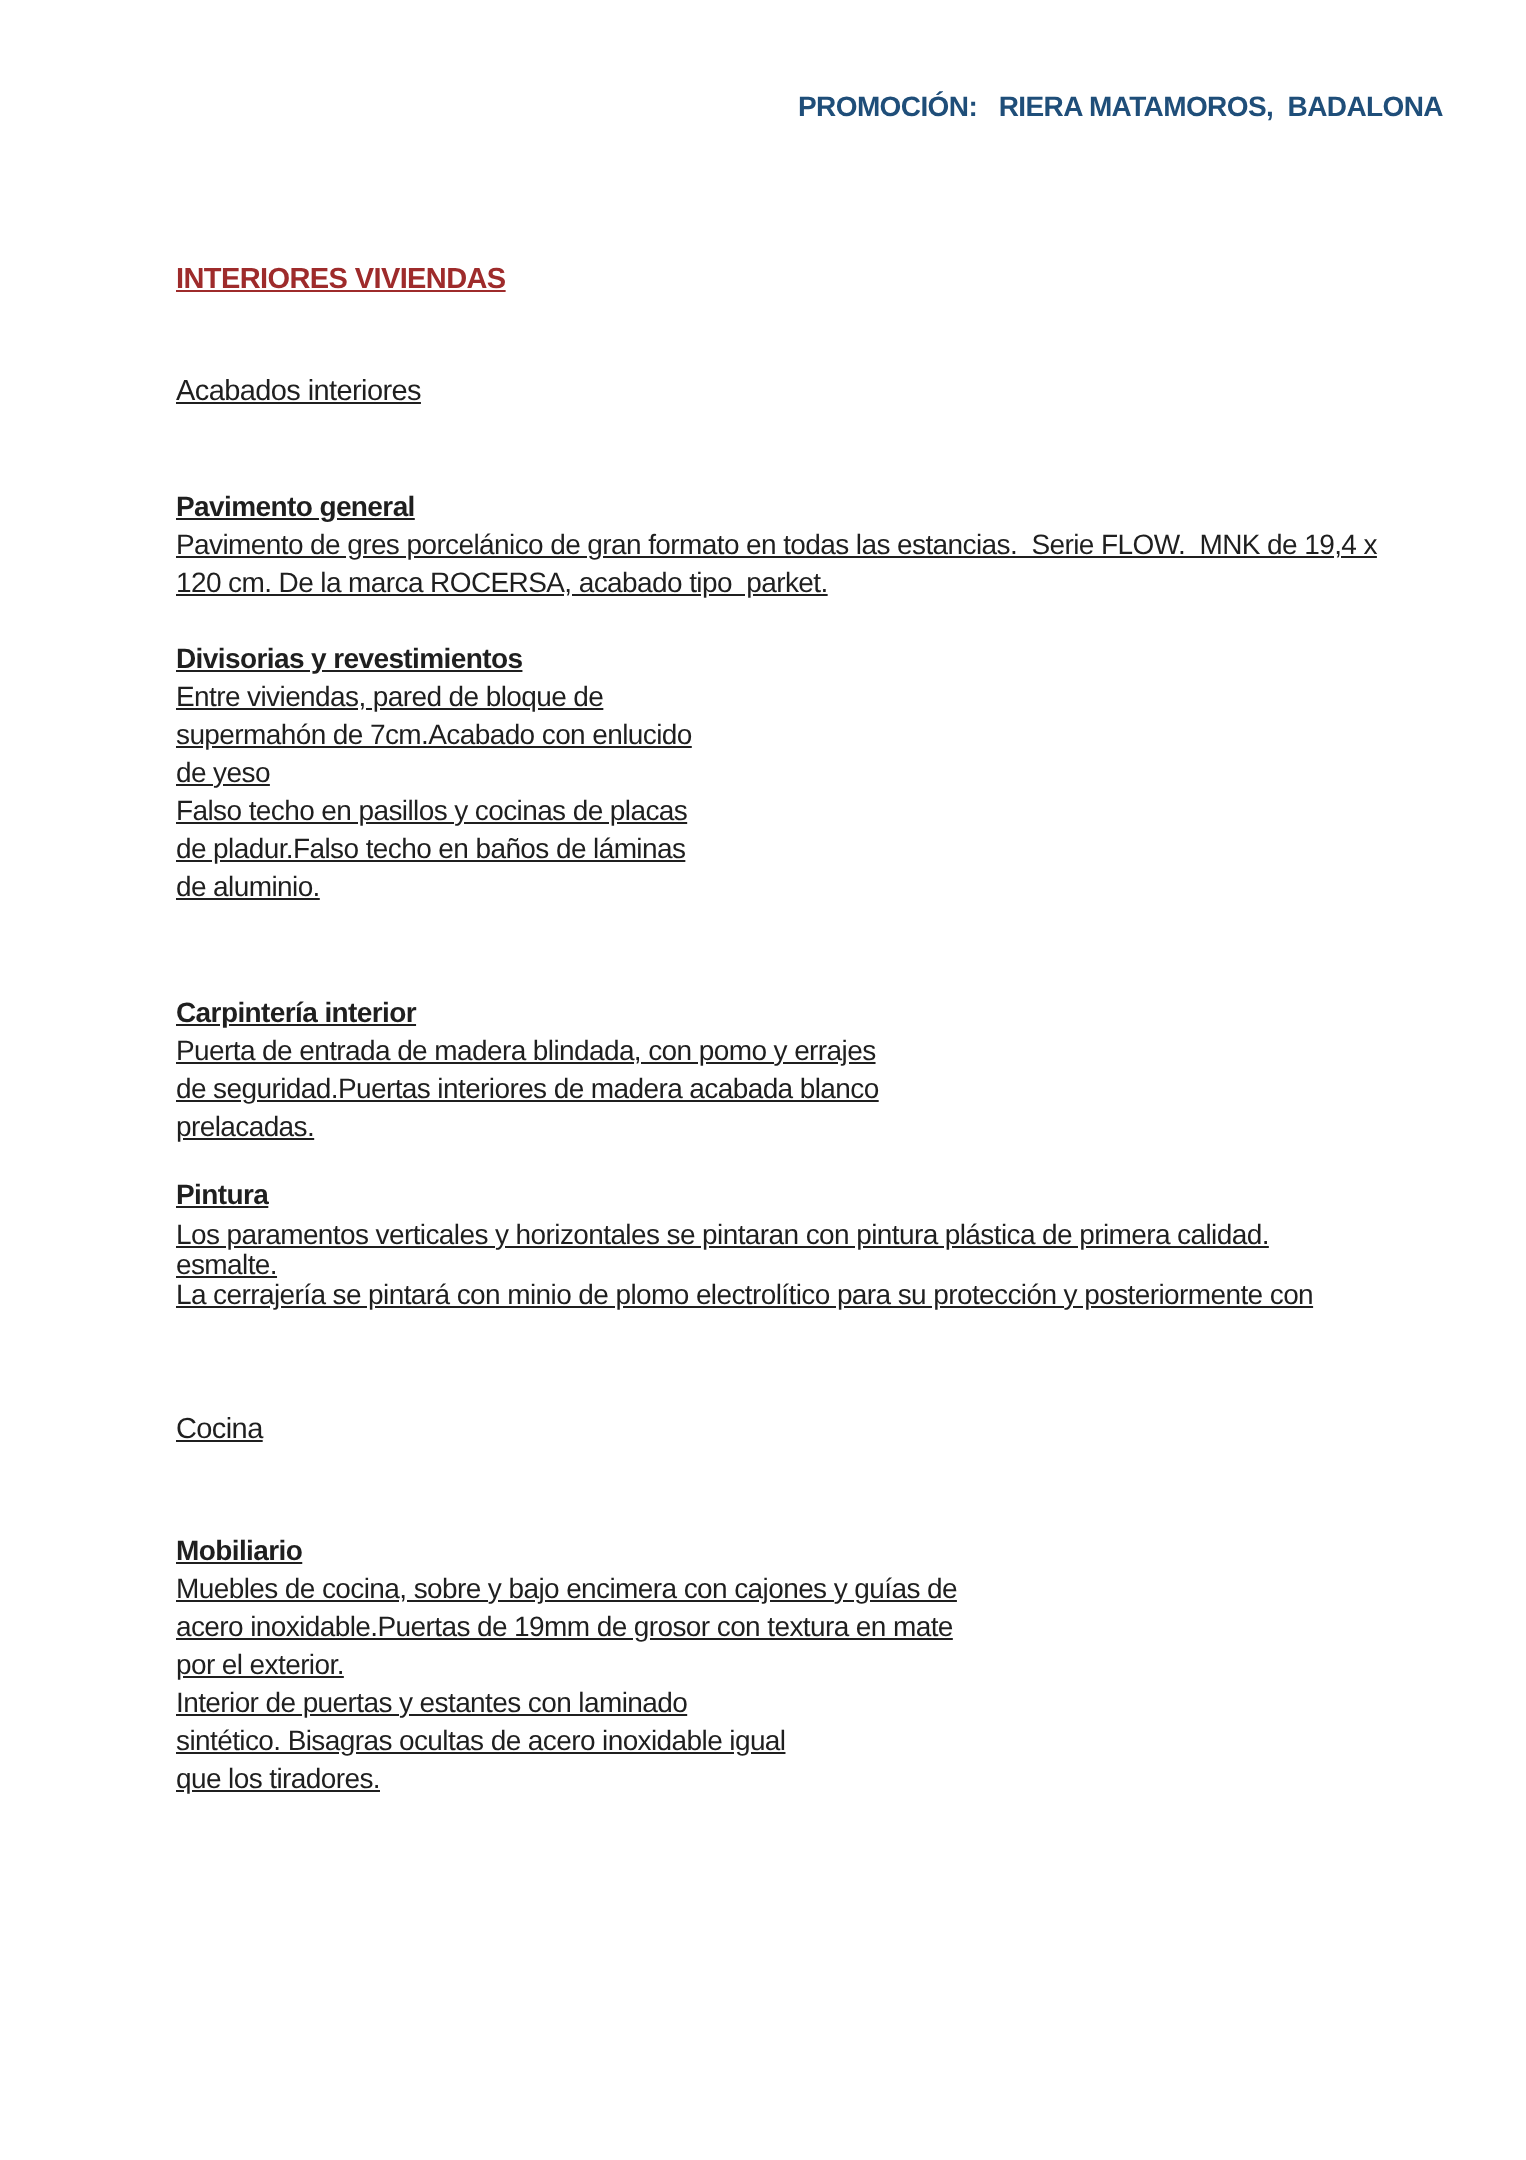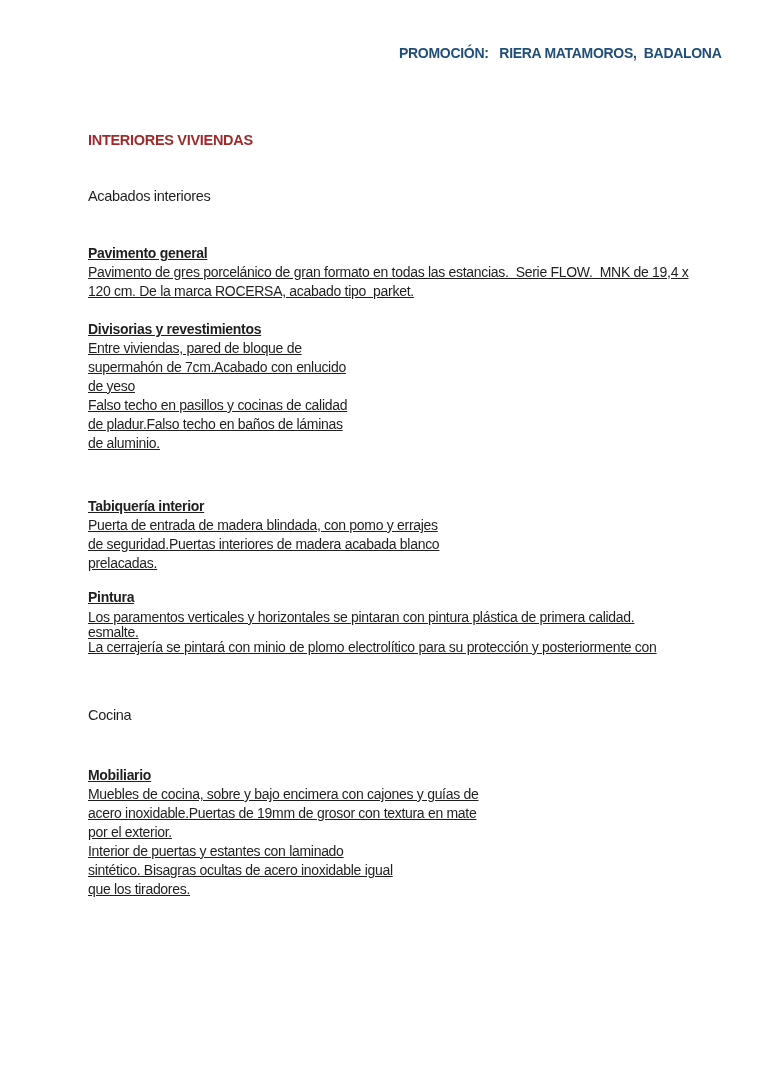--- a/index.html
+++ b/index.html
@@ -23,26 +23,28 @@
     font-weight: bold;
     color: var(--header-blue, #1f4e79);
     white-space: pre;
     font-size: 14px;
     line-height: 17px;
   }
   .doc-title {
     left: 72px; top: 131px;
     font-weight: bold;
     color: var(--title-red, #9e2b2b);
+    text-decoration: underline;
     white-space: pre;
     font-size: 14.5px;
     line-height: 18px;
   }
   .subtitle {
     left: 72px;
+    text-decoration: underline;
     white-space: pre;
     font-size: 14.5px;
     line-height: 19px;
   }
   .section { left: 72px; text-decoration: underline; }
   .tight .line { line-height: 15px; }
   .tight .heading { margin-bottom: 3px; }
 </style>
 </head>
 <body>
@@ -59,27 +61,27 @@
     <div class="heading">Pavimento general</div>
     <div class="line">Pavimento de gres porcelánico de gran formato en todas las estancias.  Serie FLOW.  MNK de 19,4 x</div>
     <div class="line">120 cm. De la marca ROCERSA, acabado tipo  parket.</div>
   </div>
 
   <div class="abs section" style="top:320px">
     <div class="heading">Divisorias y revestimientos</div>
     <div class="line">Entre viviendas, pared de bloque de</div>
     <div class="line">supermahón de 7cm.Acabado con enlucido</div>
     <div class="line">de yeso</div>
-    <div class="line">Falso techo en pasillos y cocinas de calidad</div>
+    <div class="line">Falso techo en pasillos y cocinas de placas</div>
     <div class="line">de pladur.Falso techo en baños de láminas</div>
     <div class="line">de aluminio.</div>
   </div>
 
   <div class="abs section" style="top:497px">
-    <div class="heading">Tabiquería interior</div>
+    <div class="heading">Carpintería interior</div>
     <div class="line">Puerta de entrada de madera blindada, con pomo y errajes</div>
     <div class="line">de seguridad.Puertas interiores de madera acabada blanco</div>
     <div class="line">prelacadas.</div>
   </div>
 
   <div class="abs section tight" style="top:588px">
     <div class="heading">Pintura</div>
     <div class="line">Los paramentos verticales y horizontales se pintaran con pintura plástica de primera calidad.</div>
     <div class="line">esmalte.</div>
     <div class="line">La cerrajería se pintará con minio de plomo electrolítico para su protección y posteriormente con</div>

